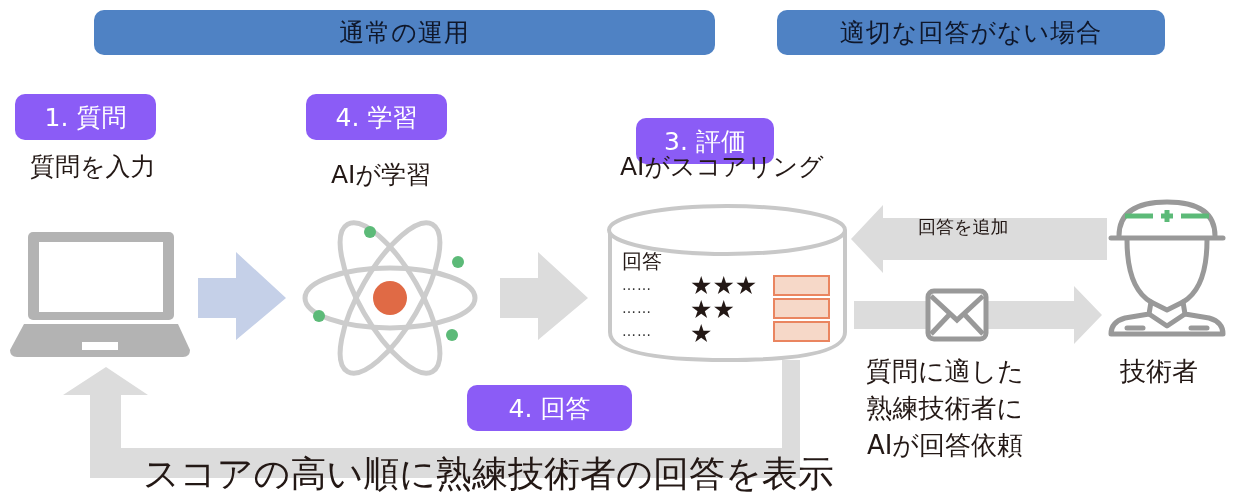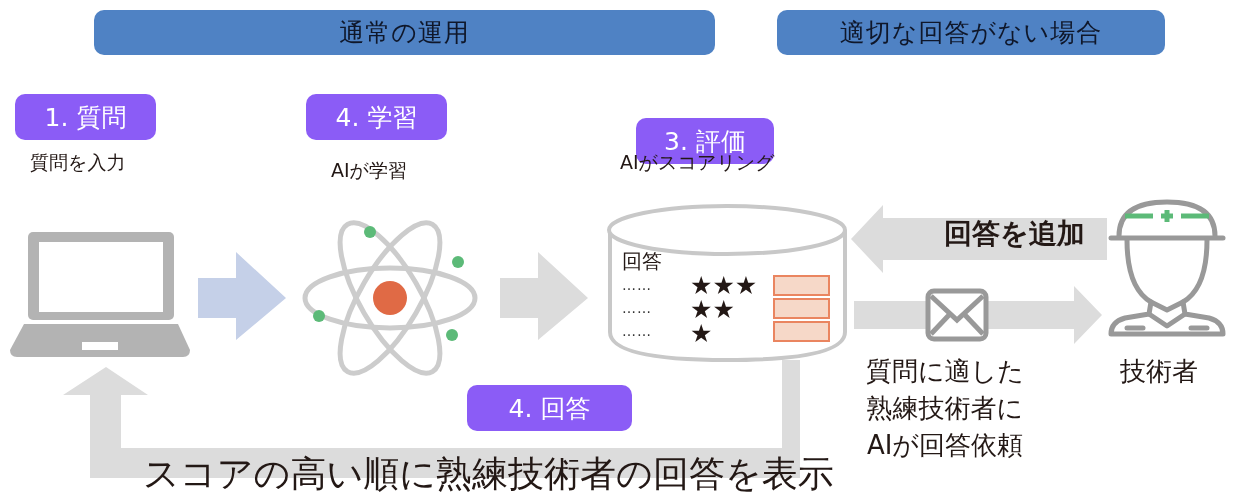--- a/index.html
+++ b/index.html
@@ -3,21 +3,21 @@
 <meta charset="utf-8">
 <style>
   html, body { margin:0; padding:0; background:#ffffff; }
   body { width:1239px; height:501px; position:relative; overflow:hidden;
          font-family:"DejaVu Sans", sans-serif; color:#231815; }
   .abs { position:absolute; }
   .banner { background:#4f82c4; color:#0f172a; border-radius:10px; height:45px;
             display:flex; align-items:center; justify-content:center; font-size:25px; letter-spacing:1px; }
   .step { background:#8b5cf6; color:#fff; border-radius:10px; height:46px;
           display:flex; align-items:center; justify-content:center; font-size:25px; }
-  .caption { font-size:19px; color:#231815; white-space:nowrap; }
+  .caption { font-size:25px; color:#231815; white-space:nowrap; }
   .ml { font-size:26px; line-height:37px; text-align:center; white-space:nowrap; }
   svg { position:absolute; overflow:visible; }
 </style>
 </head>
 <body>
 
 <div class="abs banner" style="left:94px;top:10px;width:621px;">
   <span>通常の運用</span>
 </div>
 <div class="abs banner" style="left:777px;top:10px;width:388px;">
@@ -85,21 +85,21 @@
 <div class="abs" style="left:690px;top:271px;font-size:25px;color:#231815;">★★★</div>
 <div class="abs" style="left:690px;top:295px;font-size:25px;color:#231815;">★★</div>
 <div class="abs" style="left:690px;top:319px;font-size:25px;color:#231815;">★</div>
 <div class="abs" style="left:773px;top:275px;width:53px;height:17px;background:#f6d8c8;border:2px solid #ea8560;"></div>
 <div class="abs" style="left:773px;top:298px;width:53px;height:17px;background:#f6d8c8;border:2px solid #ea8560;"></div>
 <div class="abs" style="left:773px;top:321px;width:53px;height:17px;background:#f6d8c8;border:2px solid #ea8560;"></div>
 
 <svg style="left:851px;top:205px;" width="260" height="70">
   <polygon points="0,34 32,0 32,13 256,13 256,55 32,55 32,68" fill="#dcdcdc"></polygon>
 </svg>
-<div class="abs caption" style="left:944px;top:215px;font-size:28px;font-weight:bold;">回答を追加</div>
+<div class="abs caption" style="left:918px;top:215px;font-size:18px;">回答を追加</div>
 
 <svg style="left:854px;top:286px;" width="250" height="60">
   <polygon points="0,15 220,15 220,0 248,29 220,58 220,43 0,43" fill="#dcdcdc"></polygon>
 </svg>
 <svg style="left:925px;top:288px;" width="64" height="54" viewBox="0 0 64 54">
   <rect x="3" y="3" width="58" height="48" rx="6" fill="#fff" stroke="#999" stroke-width="5"></rect>
   <polyline points="6,8 32,32 58,8" fill="none" stroke="#999" stroke-width="5"></polyline>
   <line x1="6" y1="46" x2="24" y2="27" stroke="#999" stroke-width="5"></line>
   <line x1="58" y1="46" x2="40" y2="27" stroke="#999" stroke-width="5"></line>
 </svg>

